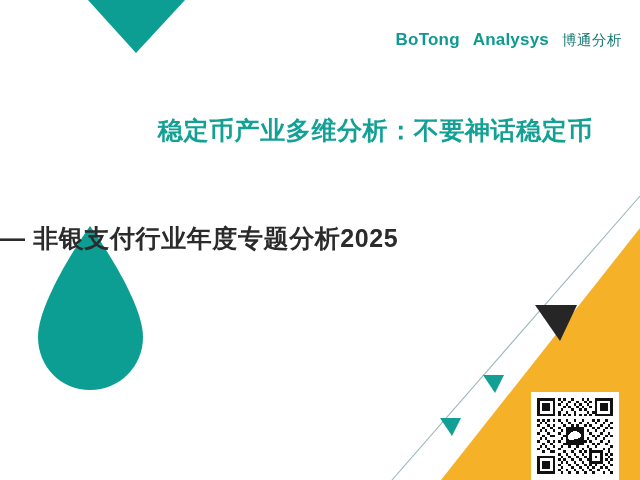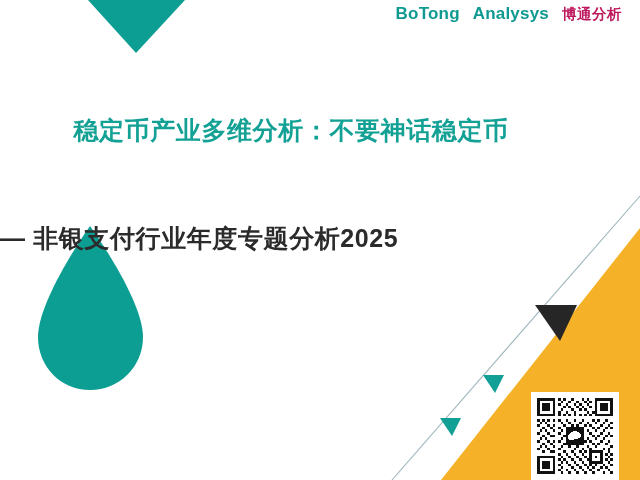--- a/index.html
+++ b/index.html
@@ -27,47 +27,47 @@
     top: 0;
     width: 640px;
     height: 480px;
     pointer-events: none;
   }
 
   
   .brand {
     position: absolute;
     right: 18px;
-    top: 4px;
+    top: 30px;
     display: flex;
     align-items: baseline;
     gap: 13px;
     white-space: nowrap;
   }
   .brand-latin-1,
   .brand-latin-2 {
     font-size: 17px;
     font-weight: bold;
     color: #0E9A90;
     letter-spacing: 0.2px;
   }
   .brand-cn {
     font-size: 14.5px;
-    font-weight: bold;
-    color: #be185d;
+    font-weight: normal;
+    color: #0f766e;
     letter-spacing: 0.5px;
   }
 
   
   .title-block {
     position: absolute;
-    left: 0;
+    left: 11px;
     top: 108px;
     width: 582px;
-    text-align: center;
+    text-align: right;
   }
   .title-line {
     font-size: 25px;
     font-weight: bold;
     color: #13A195;
     letter-spacing: 0.6px;
     line-height: 44px;
     white-space: nowrap;
   }
 

